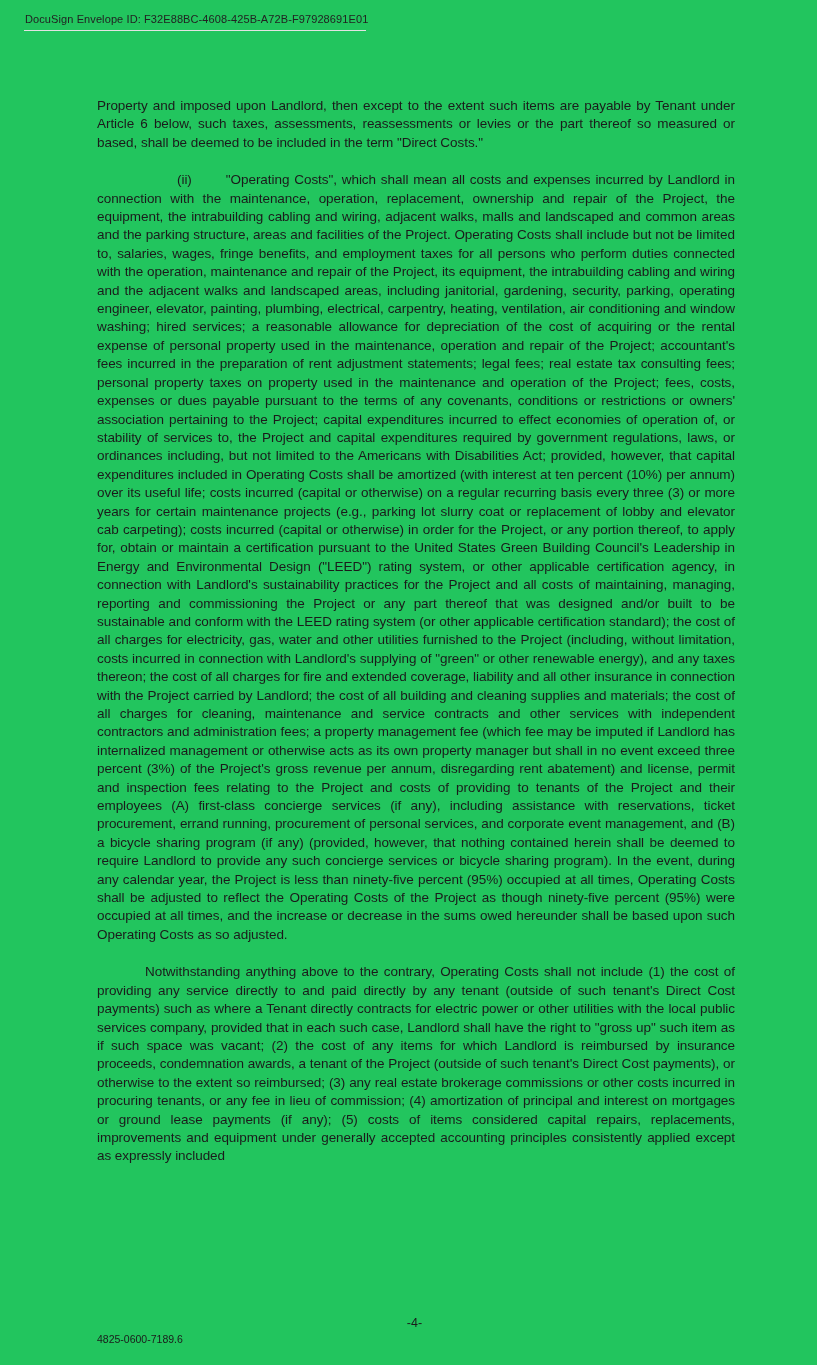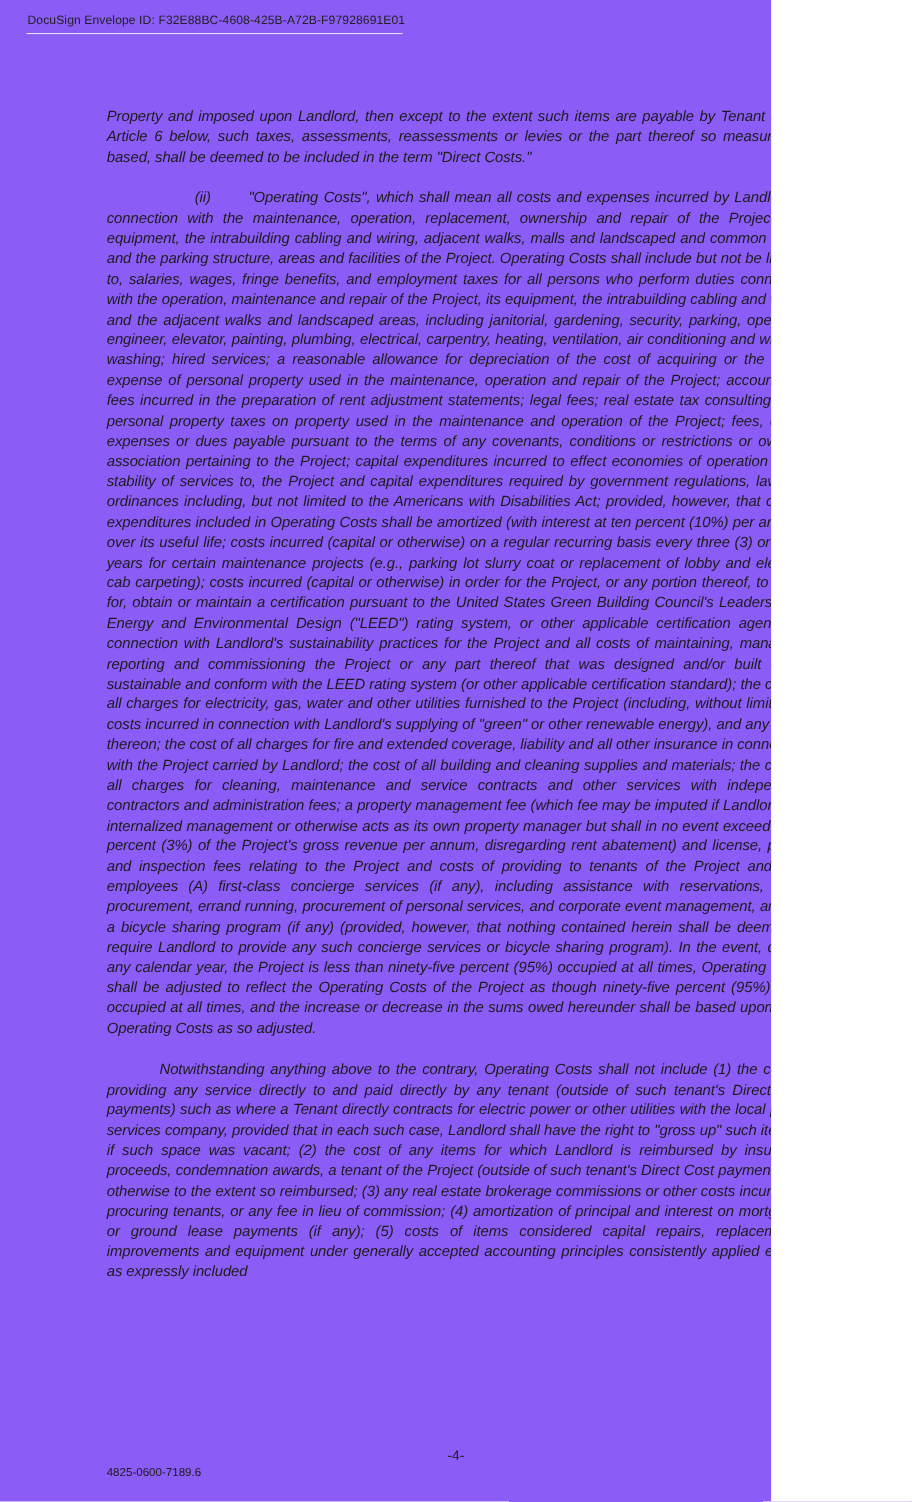--- a/index.html
+++ b/index.html
@@ -2,23 +2,23 @@
 <html><head>
 <meta charset="utf-8">
 <style>
   html, body {
     margin: 0;
     padding: 0;
     background: #ffffff;
   }
   .page {
     position: relative;
-    width: 701px;
+    width: 817px;
     height: 1365px;
-    background: #8b5cf6;
+    background: #22c55e;
     font-family: "Liberation Sans", sans-serif;
     color: #1b1b1b;
     overflow: hidden;
   }
   .envelope-header {
     position: absolute;
     left: 25px;
     top: 13px;
     font-size: 11px;
     letter-spacing: 0.1px;
@@ -38,21 +38,20 @@
     left: 97px;
     top: 97px;
     width: 638px;
     font-size: 13.5px;
     line-height: 18.4px;
     letter-spacing: -0.05px;
     text-align: justify;
   }
   .para {
     margin: 0 0 19px 0;
-    font-style: italic;
   }
   .para.indent-ii {
     text-indent: 80px;
   }
   .para.indent-small {
     text-indent: 48px;
   }
   .tab-gap {
     display: inline-block;
     width: 34px;

